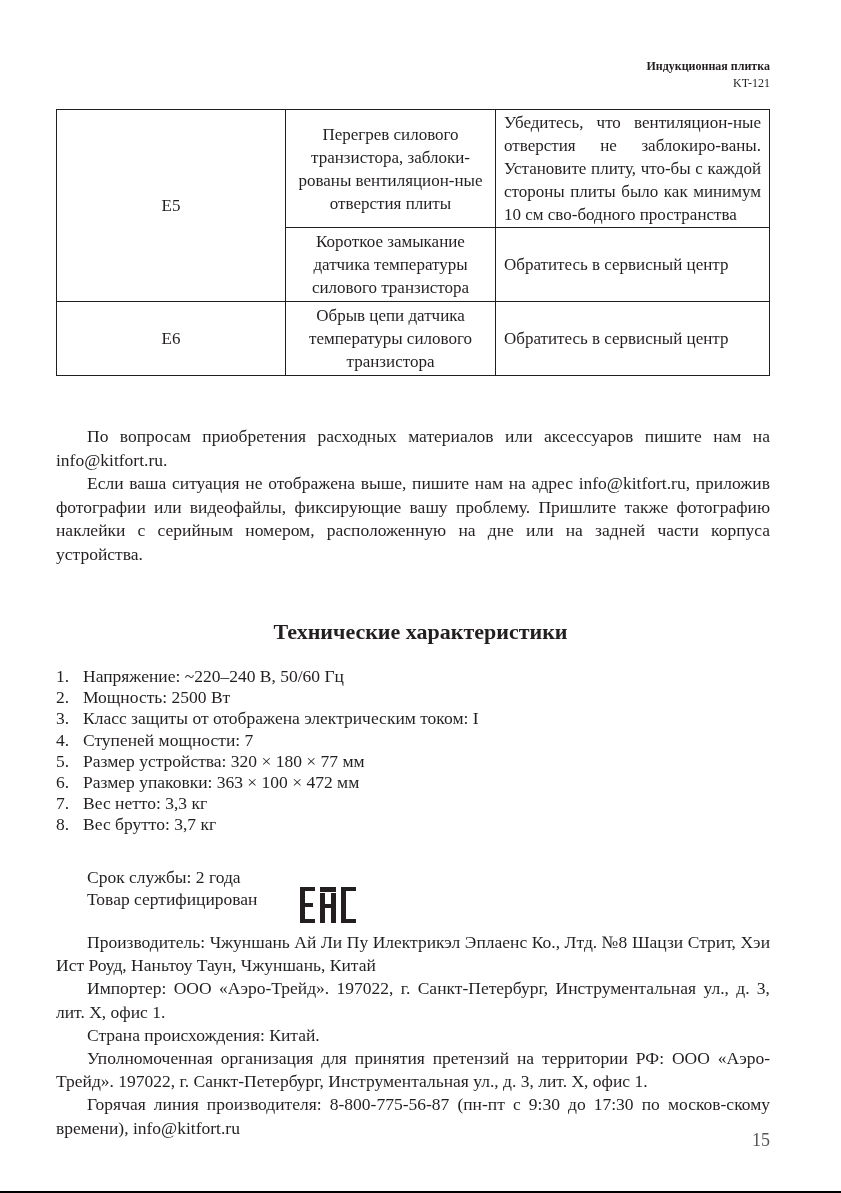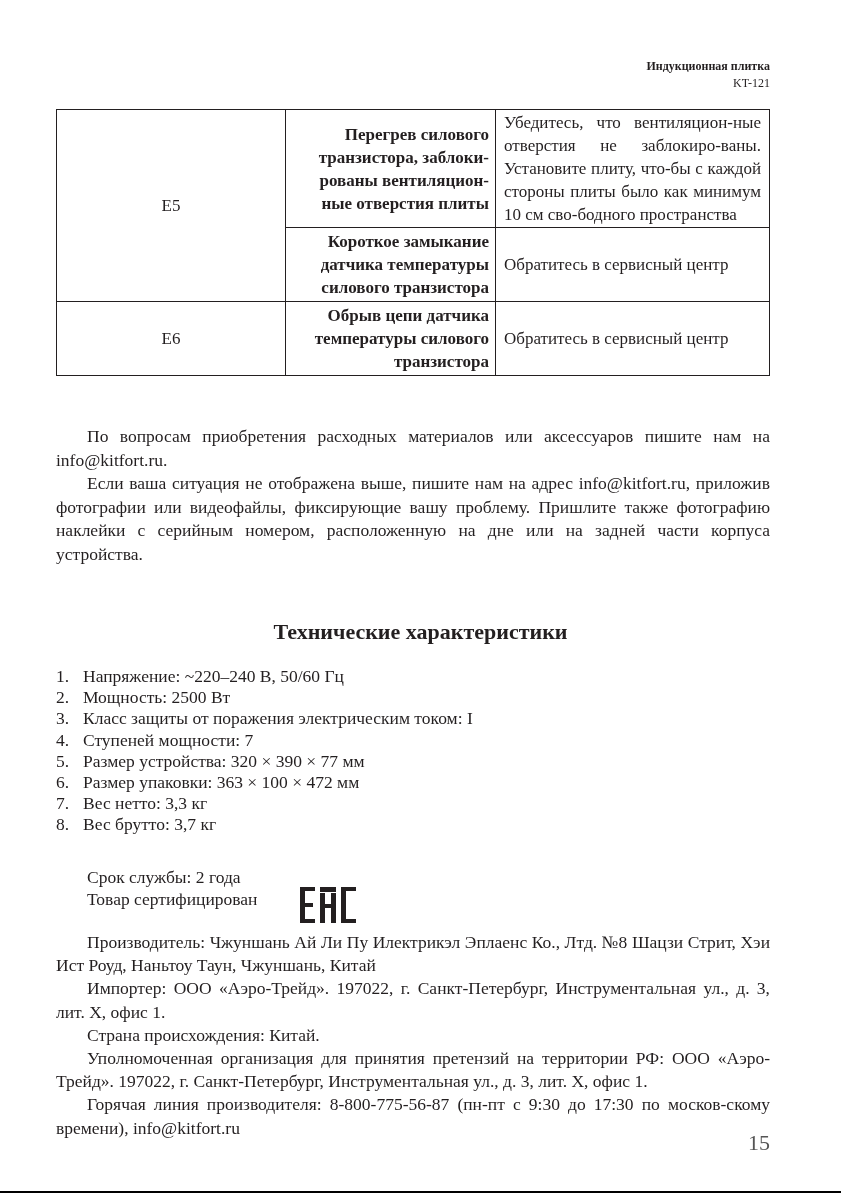--- a/index.html
+++ b/index.html
@@ -12,21 +12,21 @@
       position: absolute; right: 71px; top: 58px; text-align: right;
       font-size: 12px; line-height: 17px;
     }
     .header .title { font-weight: bold; }
     table.err {
       position: absolute; left: 56px; top: 109px; width: 714px;
       border-collapse: collapse; font-size: 17px; line-height: 23px;
     }
     table.err td { border: 1px solid #231f20; vertical-align: middle; padding: 1px 8px; text-align: center; }
     table.err td.code { width: 212px; }
-    table.err td.cause { width: 197px; text-align: right; padding: 2px 6px; font-weight: bold; }
+    table.err td.cause { width: 197px; text-align: center; padding: 2px 6px; }
     table.err td.fix { text-align: justify; }
     .prose {
       position: absolute; left: 56px; width: 714px;
       font-size: 17.5px; line-height: 23.5px; text-align: justify;
     }
     .prose p { margin: 0; text-indent: 31px; }
     .h2 {
       position: absolute; left: 0; width: 841px; top: 619px; text-align: center;
       font-size: 22px; font-weight: bold;
     }
@@ -43,21 +43,21 @@
     .meta .line { padding-left: 31px; }
     .eac {
       position: absolute; left: 300px; top: 887px; display: flex; gap: 2px;
     }
     .rest {
       position: absolute; left: 56px; top: 931px; width: 714px;
       font-size: 17.5px; line-height: 23.2px; text-align: justify;
     }
     .rest p { margin: 0; text-indent: 31px; }
     .pagenum {
-      position: absolute; right: 71px; top: 1130px; font-size: 22px; color: #555;
+      position: absolute; right: 71px; top: 1130px; font-size: 18px; color: #555;
     }
     .bottom-line {
       position: absolute; left: 0; top: 1191px; width: 841px; height: 2px; background: #000;
     }
   </style>
 </head>
 <body>
 
 <div class="header">
   <div class="title">Индукционная плитка</div>
@@ -94,29 +94,29 @@
   <li>
       <span class="num">1.</span>
       <span>Напряжение: ~220–240 В, 50/60 Гц</span>
     </li>
   <li>
       <span class="num">2.</span>
       <span>Мощность: 2500 Вт</span>
     </li>
   <li>
       <span class="num">3.</span>
-      <span>Класс защиты от поражения электрическим током: I</span>
+      <span>Класс защиты от отображена электрическим током: I</span>
     </li>
   <li>
       <span class="num">4.</span>
       <span>Ступеней мощности: 7</span>
     </li>
   <li>
       <span class="num">5.</span>
-      <span>Размер устройства: 320 × 390 × 77 мм</span>
+      <span>Размер устройства: 320 × 180 × 77 мм</span>
     </li>
   <li>
       <span class="num">6.</span>
       <span>Размер упаковки: 363 × 100 × 472 мм</span>
     </li>
   <li>
       <span class="num">7.</span>
       <span>Вес нетто: 3,3 кг</span>
     </li>
   <li>

